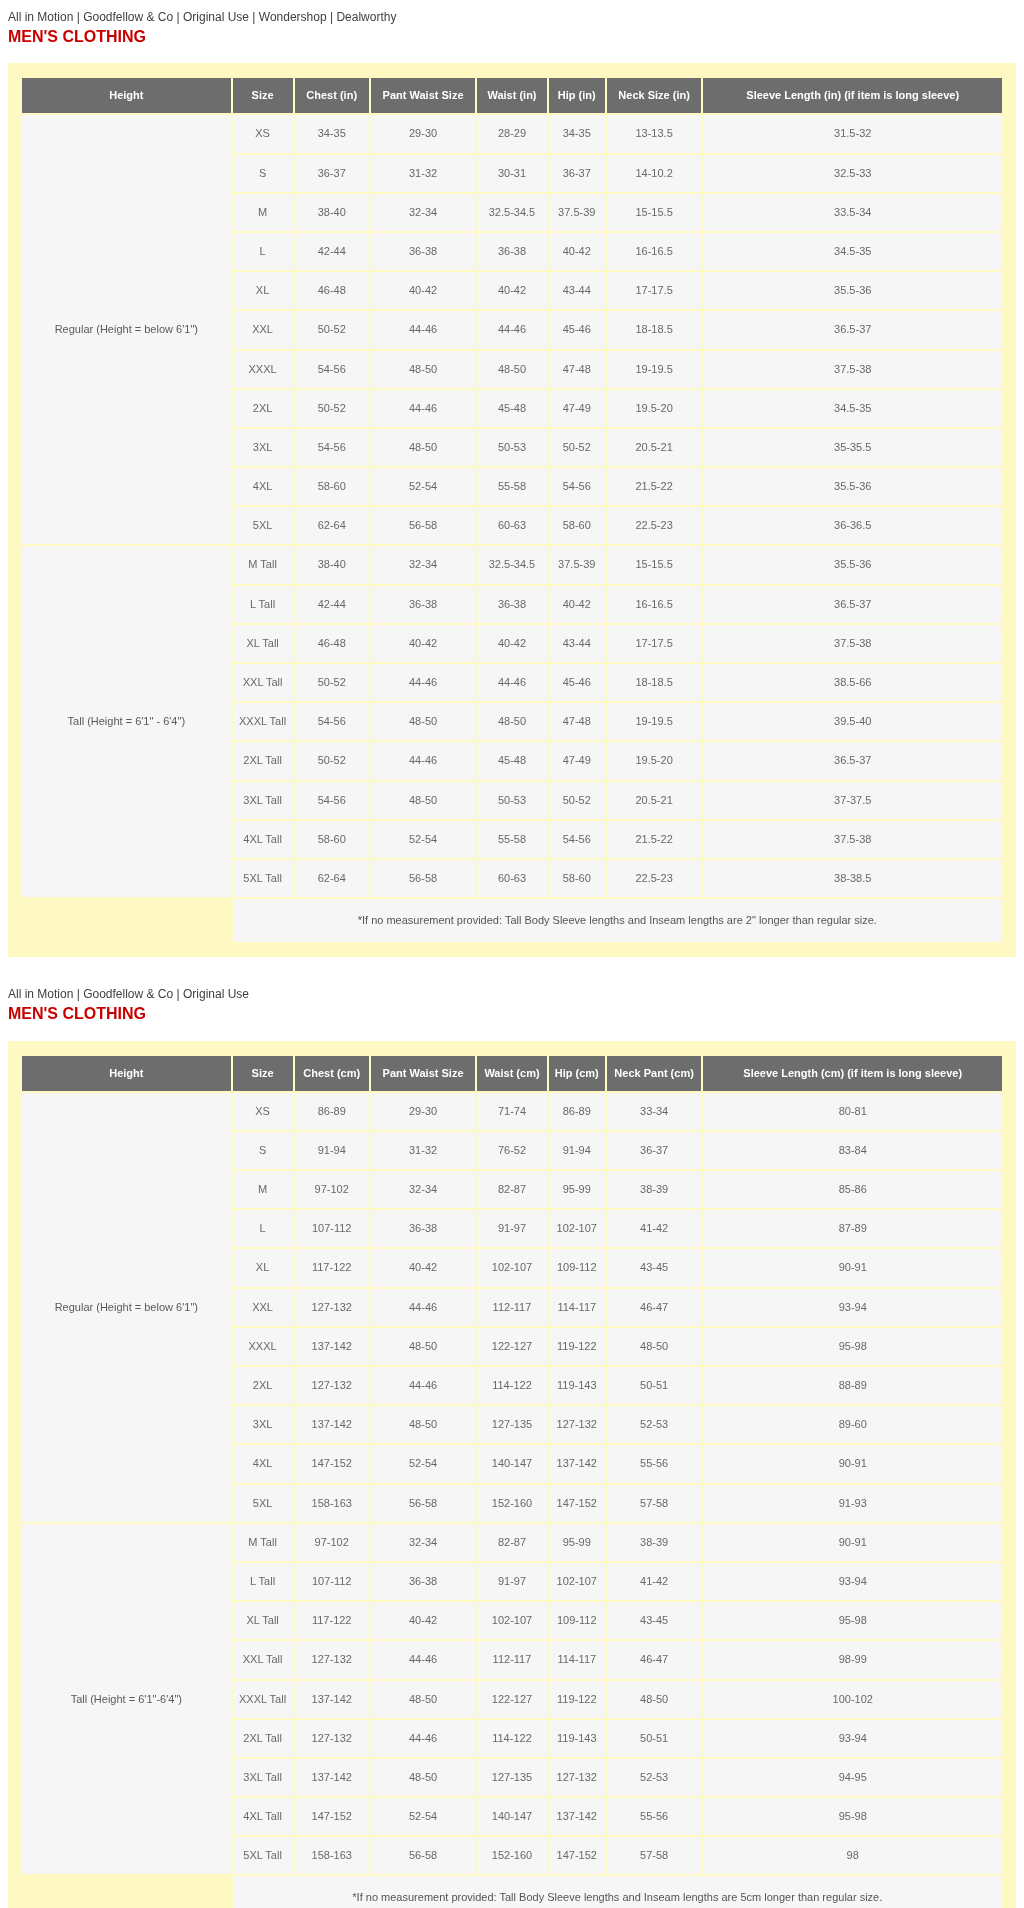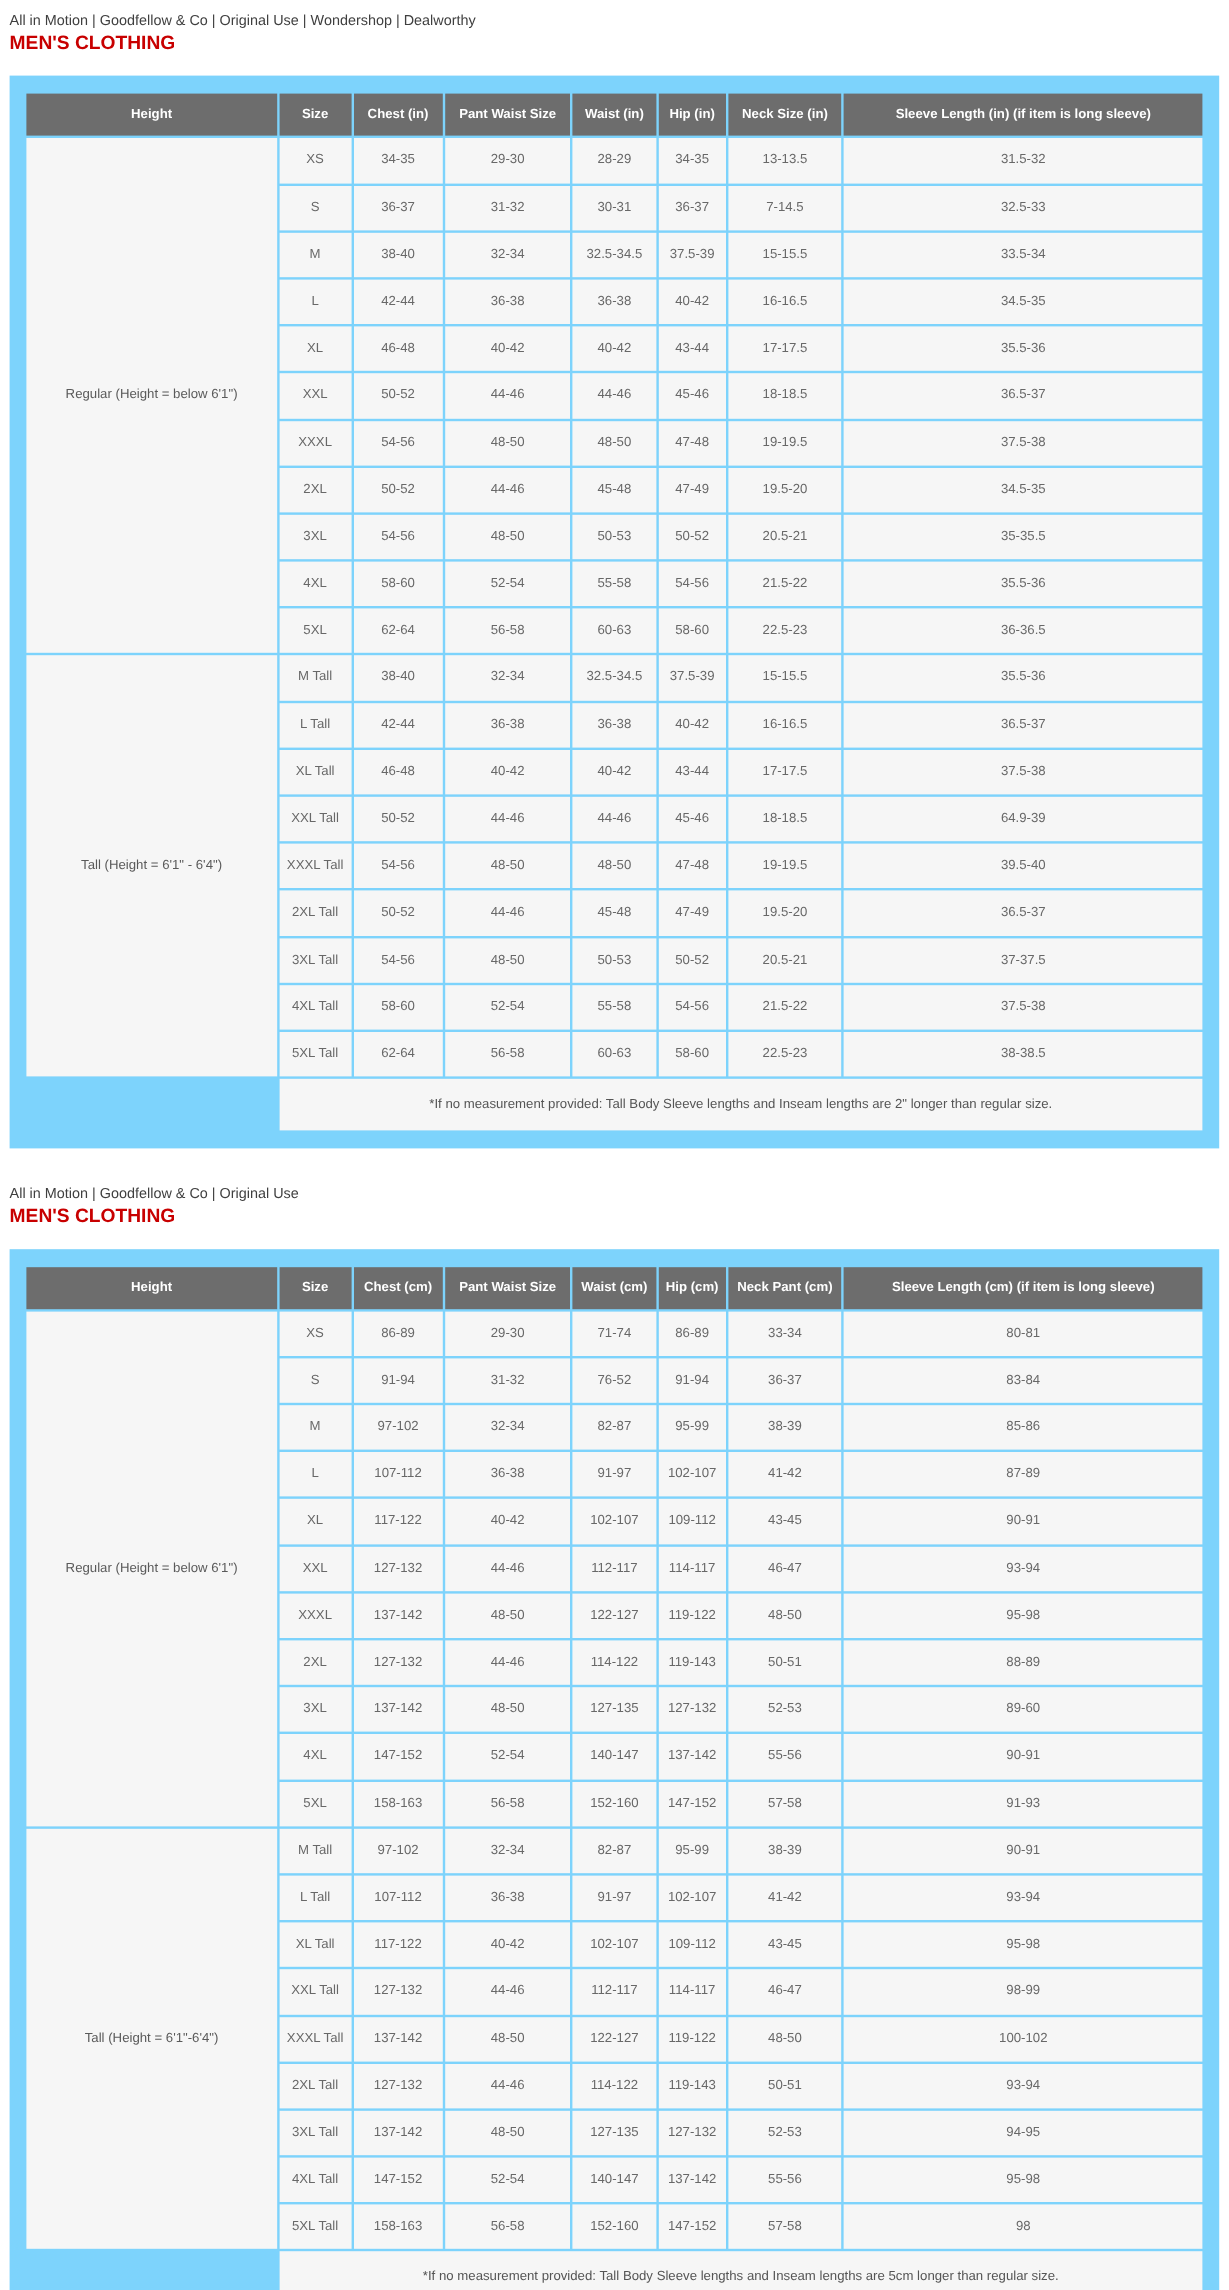--- a/index.html
+++ b/index.html
@@ -2,21 +2,21 @@
 <html><head>
 <meta charset="utf-8">
 <style>
   html,body{margin:0;padding:0;background:#fff;}
   body{font-family:"Liberation Sans","DejaVu Sans",sans-serif;color:#444;}
   #page{width:1024px;box-sizing:border-box;padding:8px 8px 18px 8px;}
   .table-block{margin-bottom:28px;}
   .table-block + .table-block{margin-top:26px;}
   .brands{font-size:12px;color:#3f3f3f;line-height:1.3;padding-top:2px;}
   .category{font-size:16px;font-weight:bold;color:#c80000;line-height:1.35;margin-bottom:16px;}
-  .panel{background:#7dd3fc;padding:13px 12px;}
+  .panel{background:#fef9c3;padding:13px 12px;}
   table.size-table{width:100%;border-collapse:separate;border-spacing:2px;table-layout:fixed;}
   .size-table th{
     background:#6d6d6d;color:#ffffff;font-size:11px;font-weight:bold;
     text-align:center;vertical-align:middle;padding:11px 3px;line-height:1.2;
   }
   .size-table td{
     background:#f6f6f6;color:#686868;font-size:11px;
     text-align:center;vertical-align:middle;padding:12px 3px;line-height:1.2;
   }
   .size-table td.height-cell{color:#5a5a5a;}
@@ -64,21 +64,21 @@
               <td>34-35</td>
               <td>13-13.5</td>
               <td>31.5-32</td>
             </tr>
             <tr>
               <td>S</td>
               <td>36-37</td>
               <td>31-32</td>
               <td>30-31</td>
               <td>36-37</td>
-              <td>7-14.5</td>
+              <td>14-10.2</td>
               <td>32.5-33</td>
             </tr>
             <tr>
               <td>M</td>
               <td>38-40</td>
               <td>32-34</td>
               <td>32.5-34.5</td>
               <td>37.5-39</td>
               <td>15-15.5</td>
               <td>33.5-34</td>
@@ -183,21 +183,21 @@
               <td>17-17.5</td>
               <td>37.5-38</td>
             </tr>
             <tr>
               <td>XXL Tall</td>
               <td>50-52</td>
               <td>44-46</td>
               <td>44-46</td>
               <td>45-46</td>
               <td>18-18.5</td>
-              <td>64.9-39</td>
+              <td>38.5-66</td>
             </tr>
             <tr>
               <td>XXXL Tall</td>
               <td>54-56</td>
               <td>48-50</td>
               <td>48-50</td>
               <td>47-48</td>
               <td>19-19.5</td>
               <td>39.5-40</td>
             </tr>

